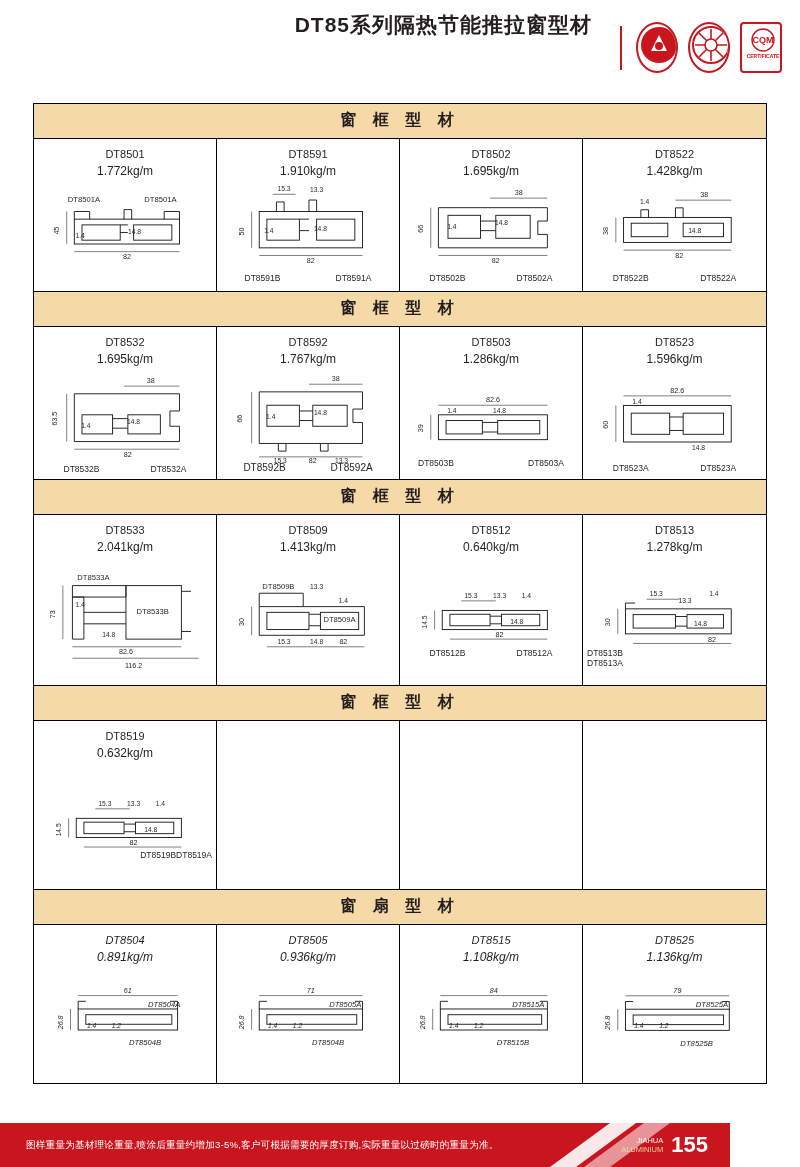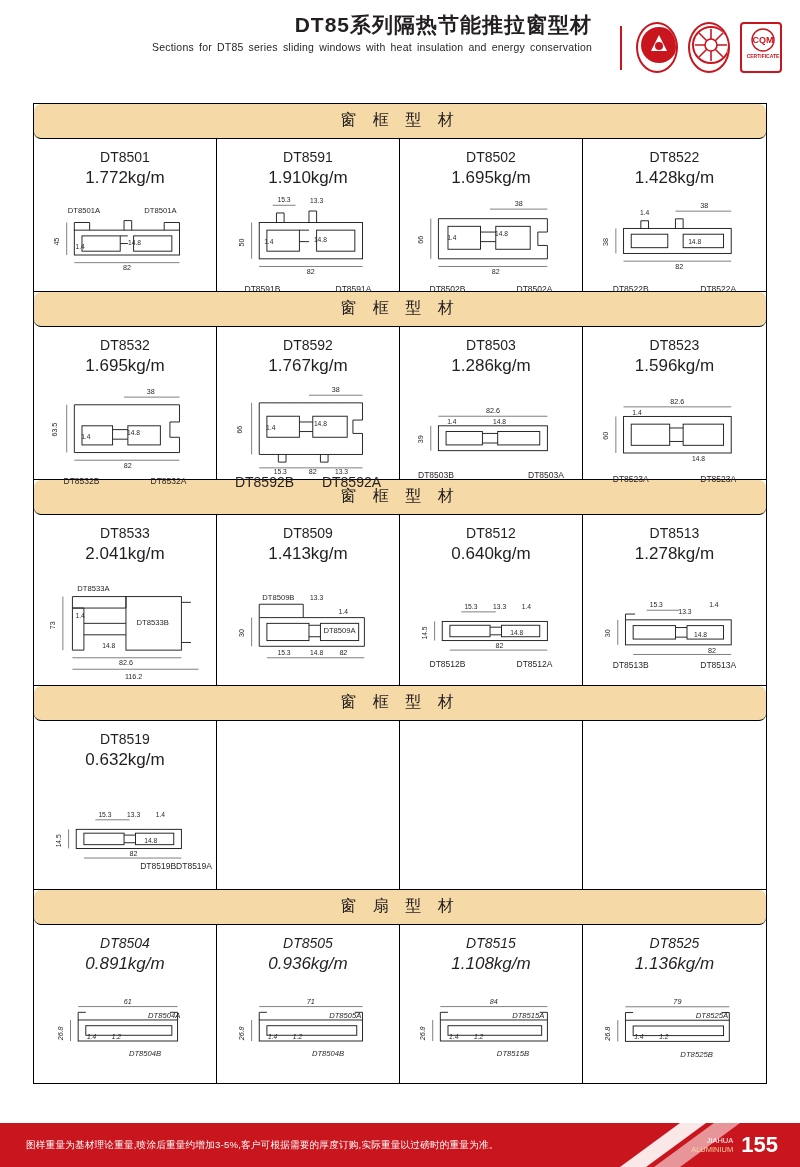--- a/index.html
+++ b/index.html
@@ -72,69 +72,68 @@
     position: absolute;
     left: 33px; top: 103px;
     width: 734px;
     border: 1px solid #000;
   }
   .band {
     background: #f5d9a6;
     border-bottom: 1px solid #000;
     text-align: center;
     font-size: 16px;
-    font-weight: normal;
+    font-weight: bold;
     letter-spacing: 6px;
     padding: 6px 0 7px;
     color: #231f20;
-    border-radius: 7px;
   }
   .row {
     display: flex;
     border-bottom: 1px solid #000;
   }
   .row:last-child { border-bottom: none; font-style: italic; }
   .cell {
     width: 25%;
     border-right: 1px solid #000;
     position: relative;
     padding: 8px 4px 6px;
   }
   .cell:last-child { border-right: none; }
   .cell.empty { }
   .cell-code {
     text-align: center;
-    font-size: 14px;
+    font-size: 11px;
     line-height: 1.45;
     color: #231f20;
   }
   .cell-weight {
     text-align: center;
-    font-size: 17px;
+    font-size: 12px;
     line-height: 1.35;
     color: #231f20;
   }
   .draw {
     width: 100%;
     position: relative;
   }
   .draw svg { display: block; width: 100%; height: 100%; }
 
   
   .r-a .cell { height: 152px; }
   .r-b .cell { height: 152px; }
   .r-c .cell { height: 170px; }
   .r-d .cell { height: 168px; }
   .r-e .cell { height: 158px; }
 
   
   .footer {
     position: absolute;
     left: 0; bottom: 0;
-    width: 800px; height: 44px;
+    width: 730px; height: 44px;
     background: #c9161e;
     color: #fff;
     display: flex;
     align-items: center;
   }
   .footer-note {
     font-size: 9.6px;
     padding-left: 26px;
     letter-spacing: .2px;
     flex: 1;
@@ -161,21 +160,20 @@
     overflow: hidden;
     pointer-events: none;
   }
 </style>
 </head>
 <body>
 
 <div class="header">
   <div class="header-titles">
     <div class="title-cn">DT85系列隔热节能推拉窗型材</div>
-    <div class="title-en">Sections for DT85 series sliding windows with heat insulation and energy conservation</div>
   </div>
   <div class="header-logos">
     <div class="hdr-divider"></div>
     <div class="logo-badge">
       <svg viewBox="0 0 42 42" width="42" height="42" aria-hidden="true">
         <circle cx="21" cy="21" r="18" fill="#c9161e"></circle>
         <path d="M13 27 L21 11 L29 27 Z" fill="#fff"></path>
         <circle cx="21" cy="22" r="4" fill="#c9161e"></circle>
       </svg>
     </div>
@@ -379,21 +377,21 @@
           </g>
           <text x="22" y="54" font-size="7.5" text-anchor="middle" transform="rotate(-90 22 54)" fill="#231f20" font-family="Liberation Sans, sans-serif">66</text>
           <text x="120" y="15" font-size="7.5" text-anchor="middle" fill="#231f20" font-family="Liberation Sans, sans-serif">38</text>
           <text x="52" y="54" font-size="7" text-anchor="middle" fill="#231f20" font-family="Liberation Sans, sans-serif">1.4</text>
           <text x="104" y="50" font-size="7" text-anchor="middle" fill="#231f20" font-family="Liberation Sans, sans-serif">14.8</text>
           <text x="62" y="100" font-size="7" text-anchor="middle" fill="#231f20" font-family="Liberation Sans, sans-serif">15.3</text>
           <text x="96" y="100" font-size="7.5" text-anchor="middle" fill="#231f20" font-family="Liberation Sans, sans-serif">82</text>
           <text x="126" y="100" font-size="7" text-anchor="middle" fill="#231f20" font-family="Liberation Sans, sans-serif">13.3</text>
         </svg>
       </div>
-      <div style="display:flex;justify-content:space-around;font-size:14px;margin-top:-6px;">
+      <div style="display:flex;justify-content:space-around;font-size:10px;margin-top:-6px;">
         <span>DT8592B</span>
         <span>DT8592A</span>
       </div>
     </div>
 
     <div class="cell">
       <div class="cell-code">DT8503</div>
       <div class="cell-weight">1.286kg/m</div>
       <div class="draw">
         <svg viewBox="0 0 182 106" height="106">
@@ -554,21 +552,21 @@
             <line x1="48" y1="92" x2="150" y2="92"></line>
           </g>
           <text x="24" y="70" font-size="7.5" text-anchor="middle" transform="rotate(-90 24 70)" fill="#231f20" font-family="Liberation Sans, sans-serif">30</text>
           <text x="72" y="43" font-size="7" text-anchor="middle" fill="#231f20" font-family="Liberation Sans, sans-serif">15.3</text>
           <text x="102" y="50" font-size="7" text-anchor="middle" fill="#231f20" font-family="Liberation Sans, sans-serif">13.3</text>
           <text x="132" y="43" font-size="7" text-anchor="middle" fill="#231f20" font-family="Liberation Sans, sans-serif">1.4</text>
           <text x="118" y="74" font-size="7" text-anchor="middle" fill="#231f20" font-family="Liberation Sans, sans-serif">14.8</text>
           <text x="130" y="90" font-size="7.5" text-anchor="middle" fill="#231f20" font-family="Liberation Sans, sans-serif">82</text>
         </svg>
       </div>
-      <div style="display:flex;justify-content:space-around;font-size:8.5px;margin-top:-24px;">
+      <div style="display:flex;justify-content:space-around;font-size:8.5px;margin-top:-24px;flex-direction:column;">
         <span>DT8513B</span>
         <span>DT8513A</span>
       </div>
     </div>
   </div>
 
   <div class="band">窗 框 型 材</div>
   <div class="row r-d">
 
     <div class="cell">

